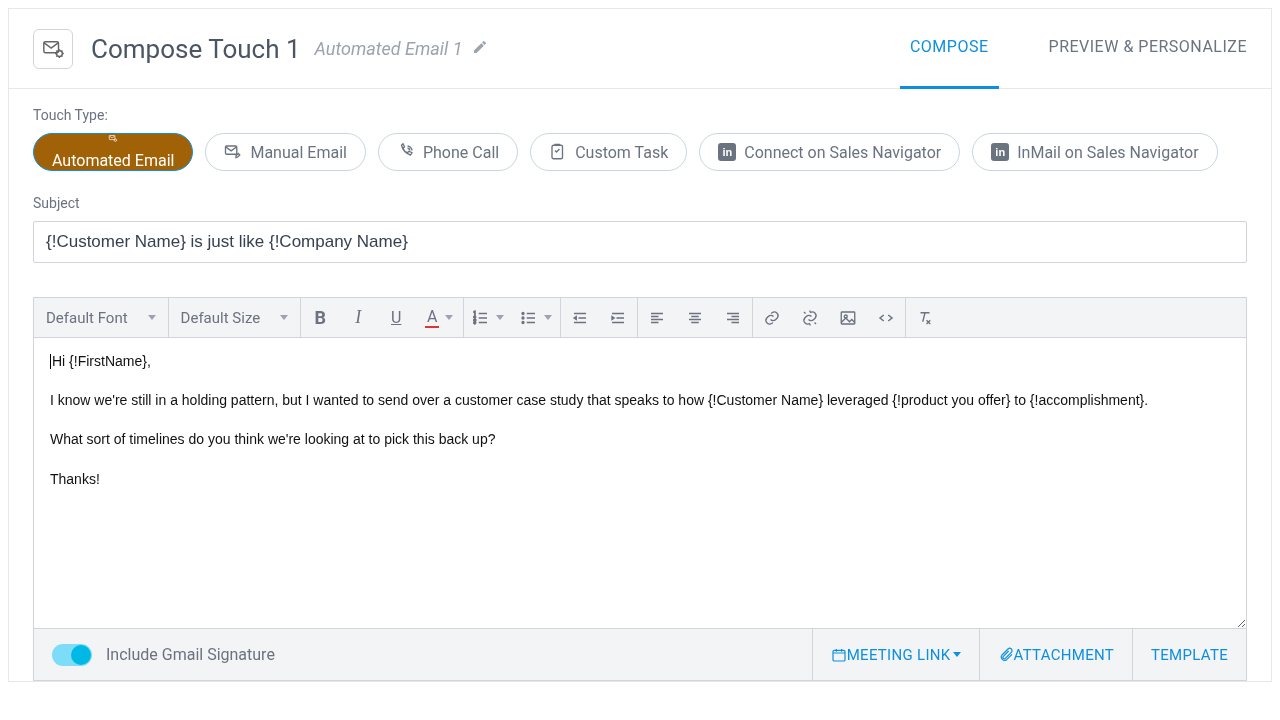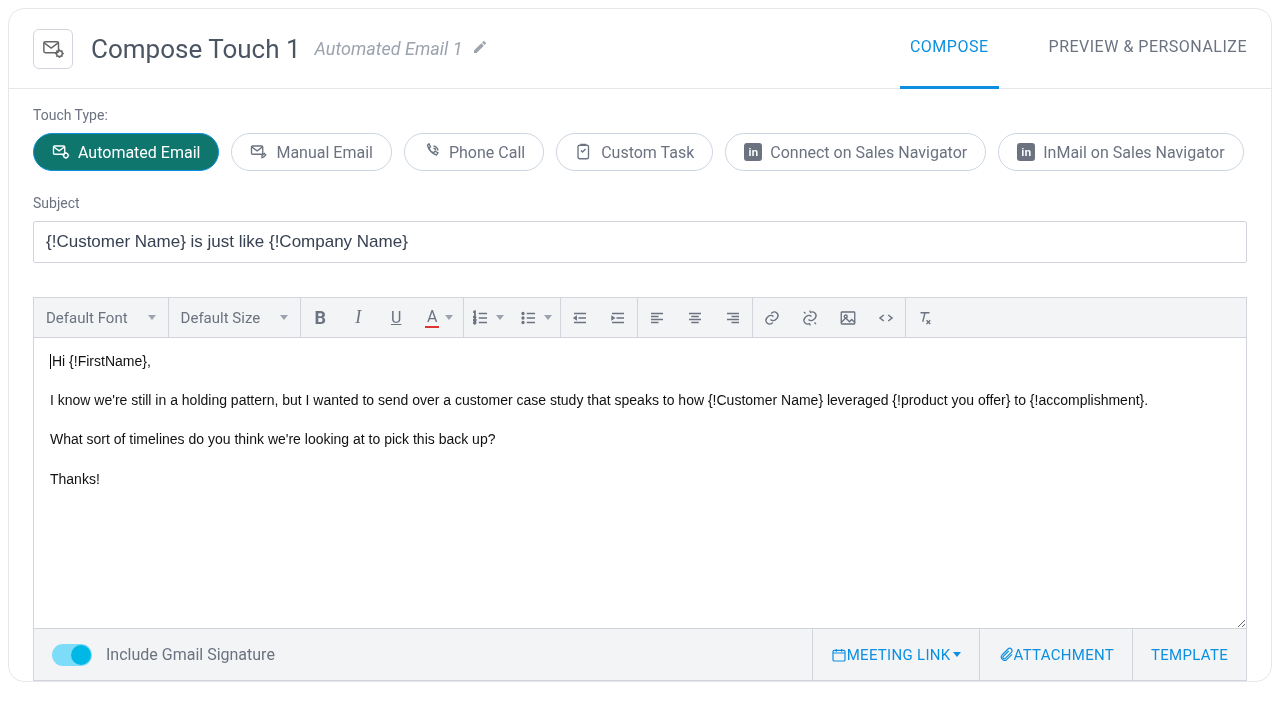--- a/index.html
+++ b/index.html
@@ -6,21 +6,21 @@
   body {
     margin: 0;
     font-family: -apple-system, BlinkMacSystemFont, "Segoe UI", Roboto, Helvetica, Arial, sans-serif;
     background: #fff;
     color: #222;
   }
   .card {
     width: 1264px;
     margin: 8px auto;
     border: 1px solid #e5e7eb;
-    border-radius: 16px;
+    border-radius: 0;
     background: #fff;
     overflow: hidden;
   }
   .header {
     display: flex;
     align-items: center;
     padding: 16px 24px;
     border-bottom: 1px solid #e5e7eb;
   }
   .header-icon {
@@ -74,21 +74,21 @@
   .pills { display:flex; flex-wrap:wrap; gap:12px; margin-bottom: 24px;}
   .pill {
     display:inline-flex; align-items:center;
     height:38px; padding:0 18px;
     border:1px solid #cbd5e1;
     border-radius: 999px;
     font-size:16px; color:#6b7280;
     cursor:pointer;
     gap:8px;
   }
-  .pill.active { background:#0f766e; color:#fff; border-color:#0d8fe0; }
+  .pill.active { background:#a16207; color:#fff; border-color:#0d8fe0;flex-direction:column; }
   .pill svg { width:18px; height:18px; }
   .pill .li-badge {
     display:inline-flex; align-items:center; justify-content:center;
     width:18px; height:18px; border-radius:3px;
     background:#6b7280; color:#fff;
     font-size:11px; font-weight:700; font-family:Arial,sans-serif;
   }
 
   .text-input {
     width:100%;

